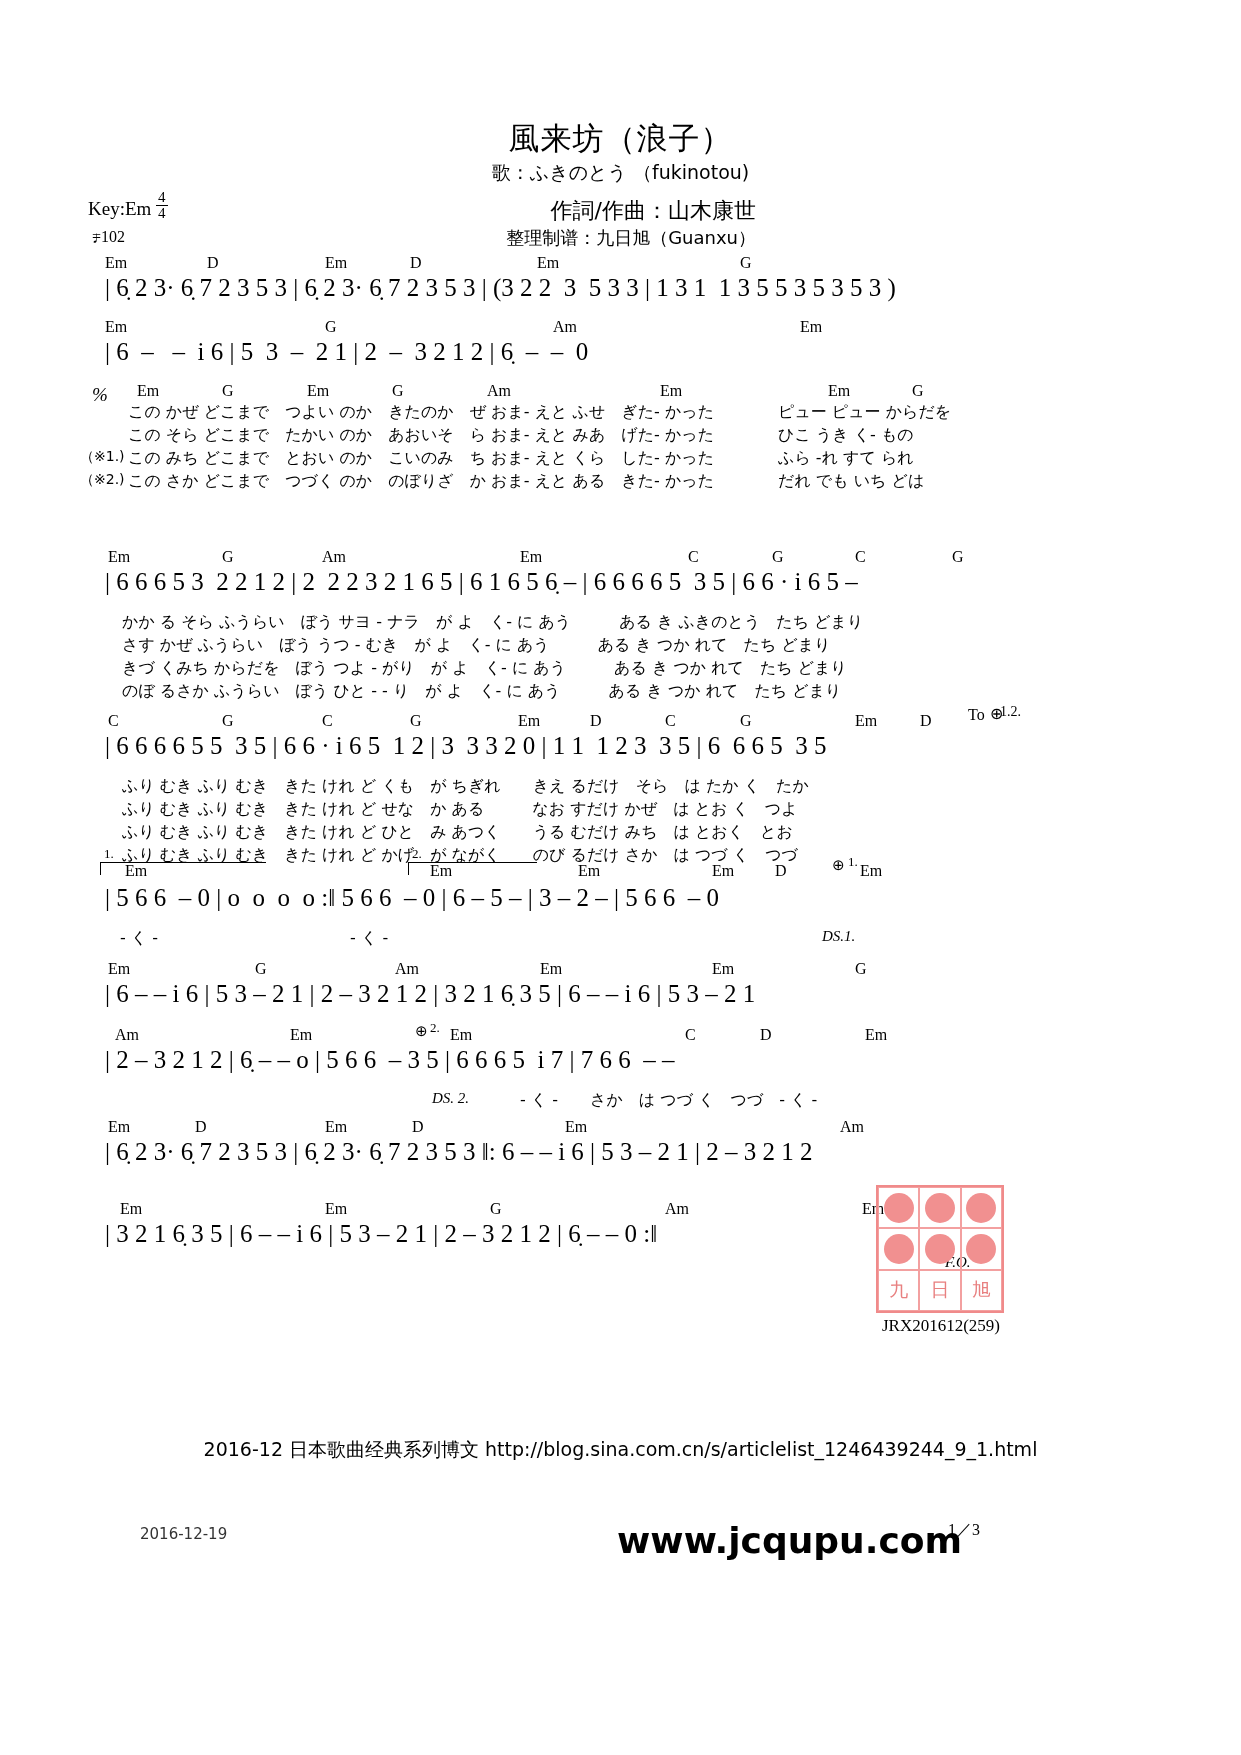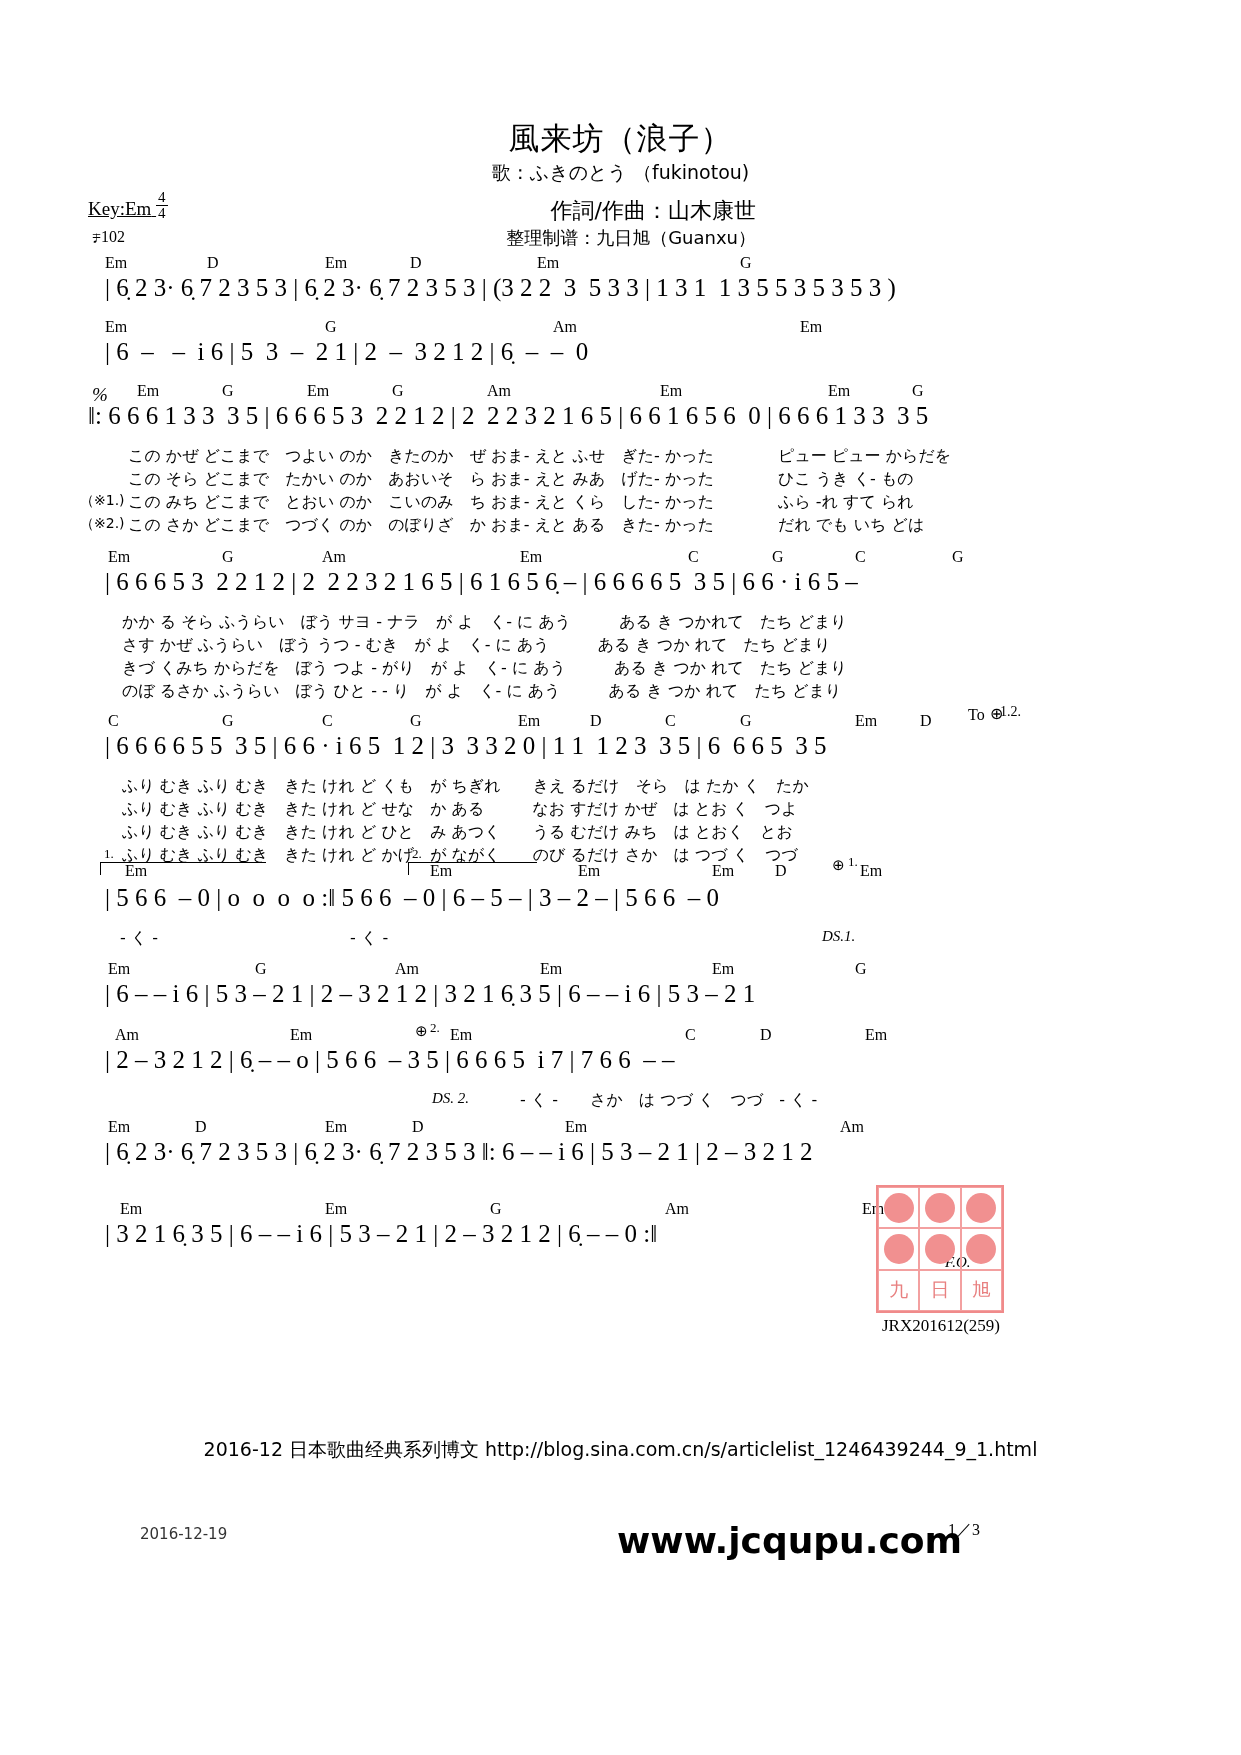--- a/index.html
+++ b/index.html
@@ -15,21 +15,21 @@
     position:absolute;top:118px;left:0;width:1241px;text-align:center;
     font-size:31px;font-family:"DejaVu Sans",sans-serif;letter-spacing:1px;
   }
   .subtitle{
     position:absolute;top:160px;left:0;width:1241px;text-align:center;
     font-size:19px;font-family:"DejaVu Sans",sans-serif;
   }
   .credit1{position:absolute;top:196px;right:232px;font-size:22px;font-family:"DejaVu Sans",sans-serif;}
   .credit2{position:absolute;top:226px;right:232px;font-size:18px;font-family:"DejaVu Sans",sans-serif;}
 
-  .keysig{position:absolute;top:190px;left:88px;font-size:19px;text-decoration:underline;}
+  .keysig{position:absolute;top:190px;left:88px;font-size:19px;}
   .keysig .frac{display:inline-block;vertical-align:-3px;text-align:center;font-size:15px;line-height:1.0;}
   .keysig .frac .num{display:block;border-bottom:1.4px solid #000;padding:0 2px;}
   .keysig .frac .den{display:block;padding:0 2px;}
   .tempo{position:absolute;top:228px;left:92px;font-size:16px;}
   .tempo .note{font-size:17px;}
 
   
   .sys{position:absolute;left:0;width:1241px;}
   .chordrow{position:relative;height:20px;}
   .chord{position:absolute;font-size:16px;font-style:normal;font-family:"Liberation Serif",serif;}
@@ -109,23 +109,20 @@
     <div class="chordrow" style="margin-left:0">
       <span class="chord" style="left:137px">Em</span>
       <span class="chord" style="left:222px">G</span>
       <span class="chord" style="left:307px">Em</span>
       <span class="chord" style="left:392px">G</span>
       <span class="chord" style="left:487px">Am</span>
       <span class="chord" style="left:660px">Em</span>
       <span class="chord" style="left:828px">Em</span>
       <span class="chord" style="left:912px">G</span>
     </div>
-    <div class="notesrow">
-      <span class="note" style="left:88px">‖: 6 6 6 1 3 3  3 5 | 6 6 6 5 3  2 2 1 2 | 2  2 2 3 2 1 6 5 | 6 6 1 6 5 6  0 | 6 6 6 1 3 3  3 5</span>
-    </div>
     <div class="lyricline">
       <span class="ly" style="left:128px">この かぜ どこまで　つよい のか　きたのか　ぜ おま- えと ふせ　ぎた- かった　　　　ピュー ピュー からだを</span>
     </div>
     <div class="lyricline">
       <span class="ly" style="left:128px">この そら どこまで　たかい のか　あおいそ　ら おま- えと みあ　げた- かった　　　　ひこ うき く- もの</span>
     </div>
     <div class="lyricline">
       <span class="ly" style="left:80px;font-size:14px">（※1.)</span>
       <span class="ly" style="left:128px">この みち どこまで　とおい のか　こいのみ　ち おま- えと くら　した- かった　　　　ふら -れ すて られ</span>
     </div>
@@ -143,21 +140,21 @@
       <span class="chord" style="left:520px">Em</span>
       <span class="chord" style="left:688px">C</span>
       <span class="chord" style="left:772px">G</span>
       <span class="chord" style="left:855px">C</span>
       <span class="chord" style="left:952px">G</span>
     </div>
     <div class="notesrow">
       <span class="note" style="left:105px">| 6 6 6 5 3  2 2 1 2 | 2  2 2 3 2 1 6 5 | 6 1 6 5 6̣ – | 6 6 6 6 5  3 5 | 6 6 · i 6 5 –</span>
     </div>
     <div class="lyricline">
-      <span class="ly" style="left:122px">かか る そら ふうらい　ぼう サヨ - ナラ　が よ　く- に あう　　　ある き つかれて　たち どまり</span>
+      <span class="ly" style="left:122px">かか る そら ふうらい　ぼう サヨ - ナラ　が よ　く- に あう　　　ある き ふきのとう　たち どまり</span>
     </div>
     <div class="lyricline">
       <span class="ly" style="left:122px">さす かぜ ふうらい　ぼう うつ - むき　が よ　く- に あう　　　ある き つか れて　たち どまり</span>
     </div>
     <div class="lyricline">
       <span class="ly" style="left:122px">きづ くみち からだを　ぼう つよ - がり　が よ　く- に あう　　　ある き つか れて　たち どまり</span>
     </div>
     <div class="lyricline">
       <span class="ly" style="left:122px">のぼ るさか ふうらい　ぼう ひと - - り　が よ　く- に あう　　　ある き つか れて　たち どまり</span>
     </div>

